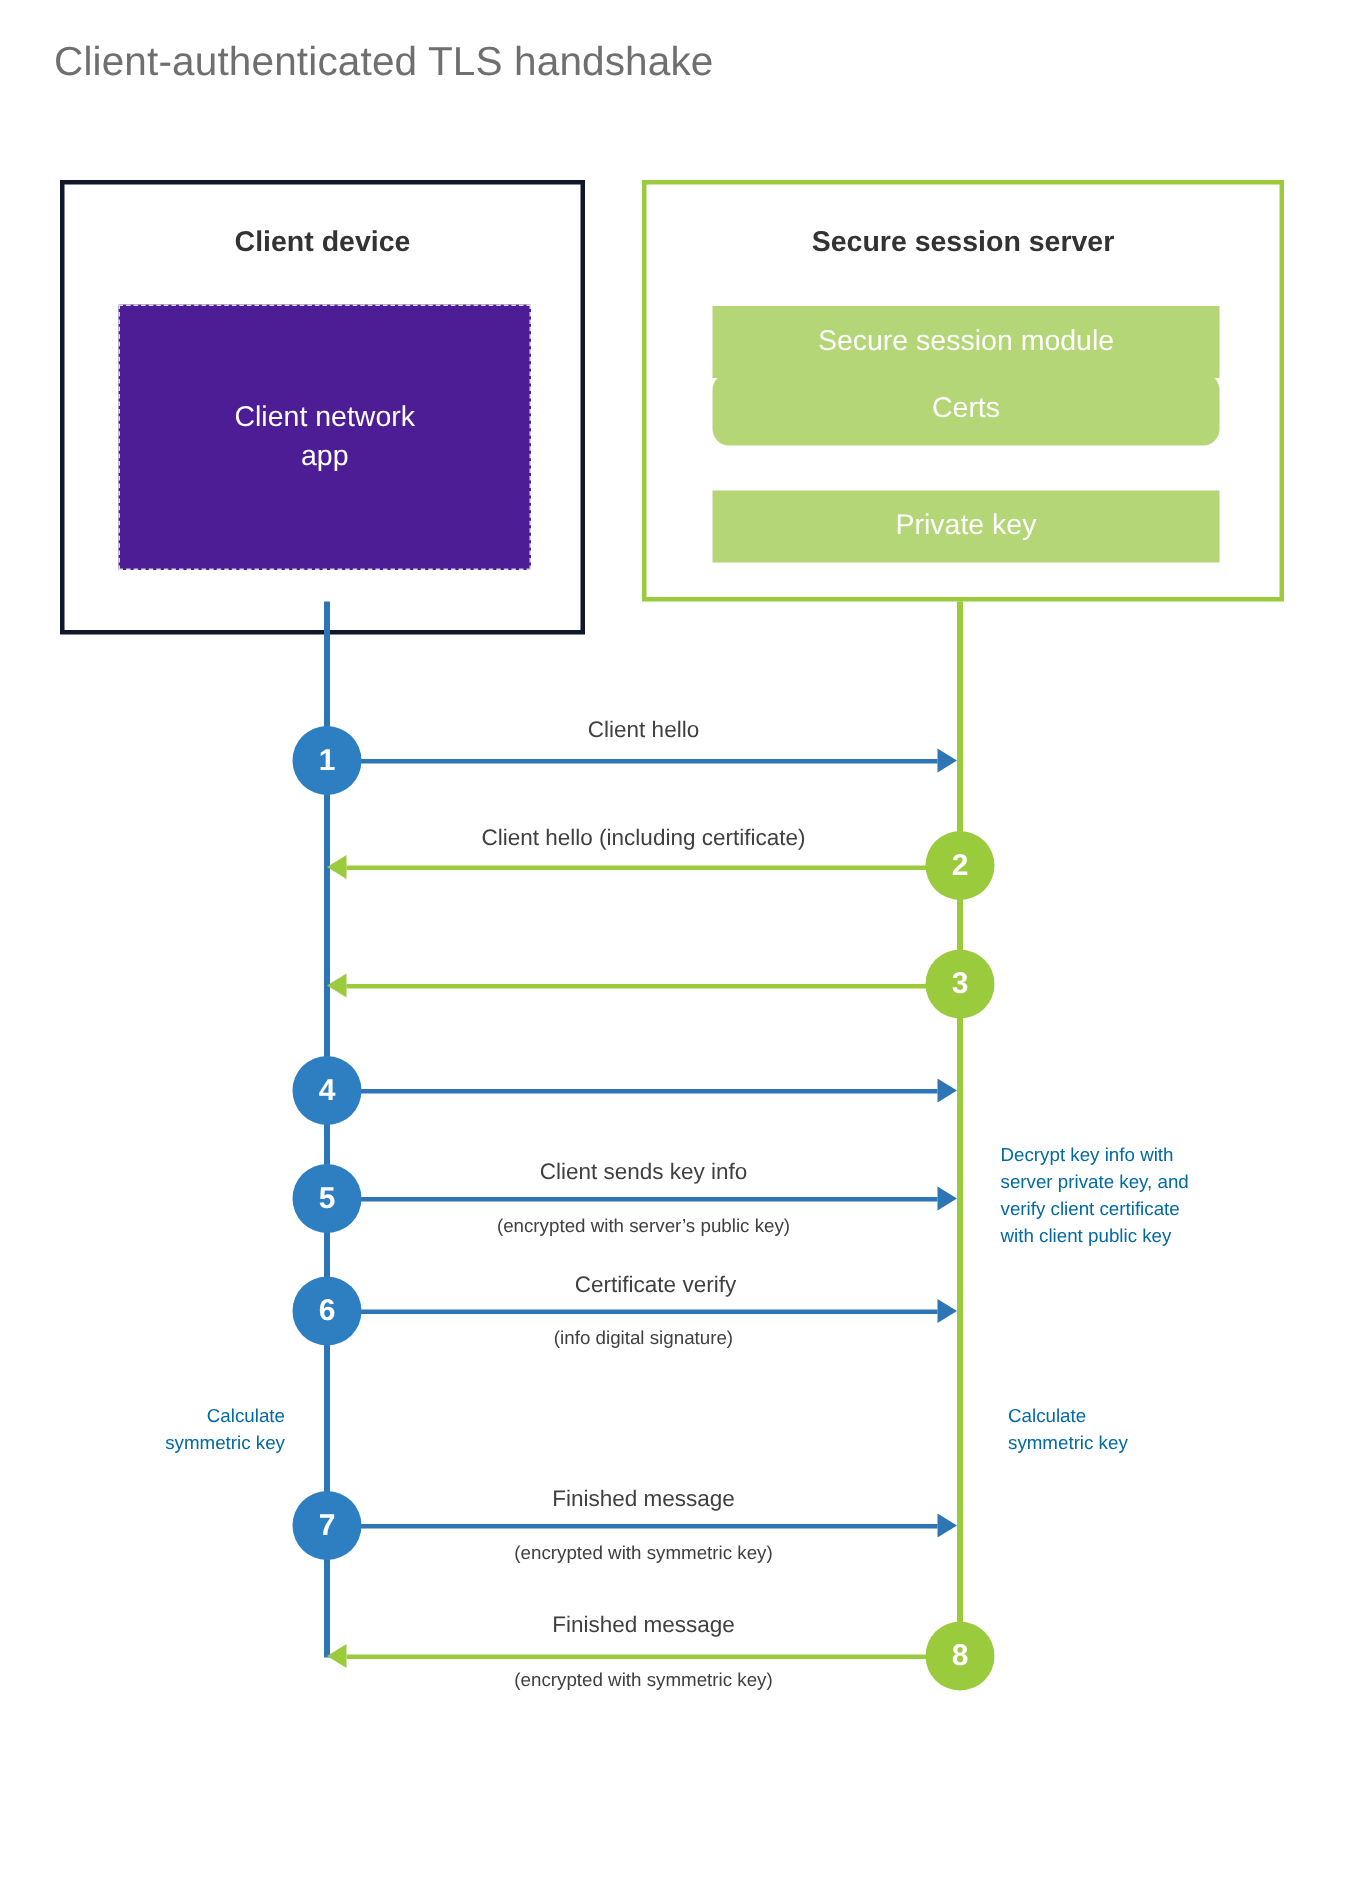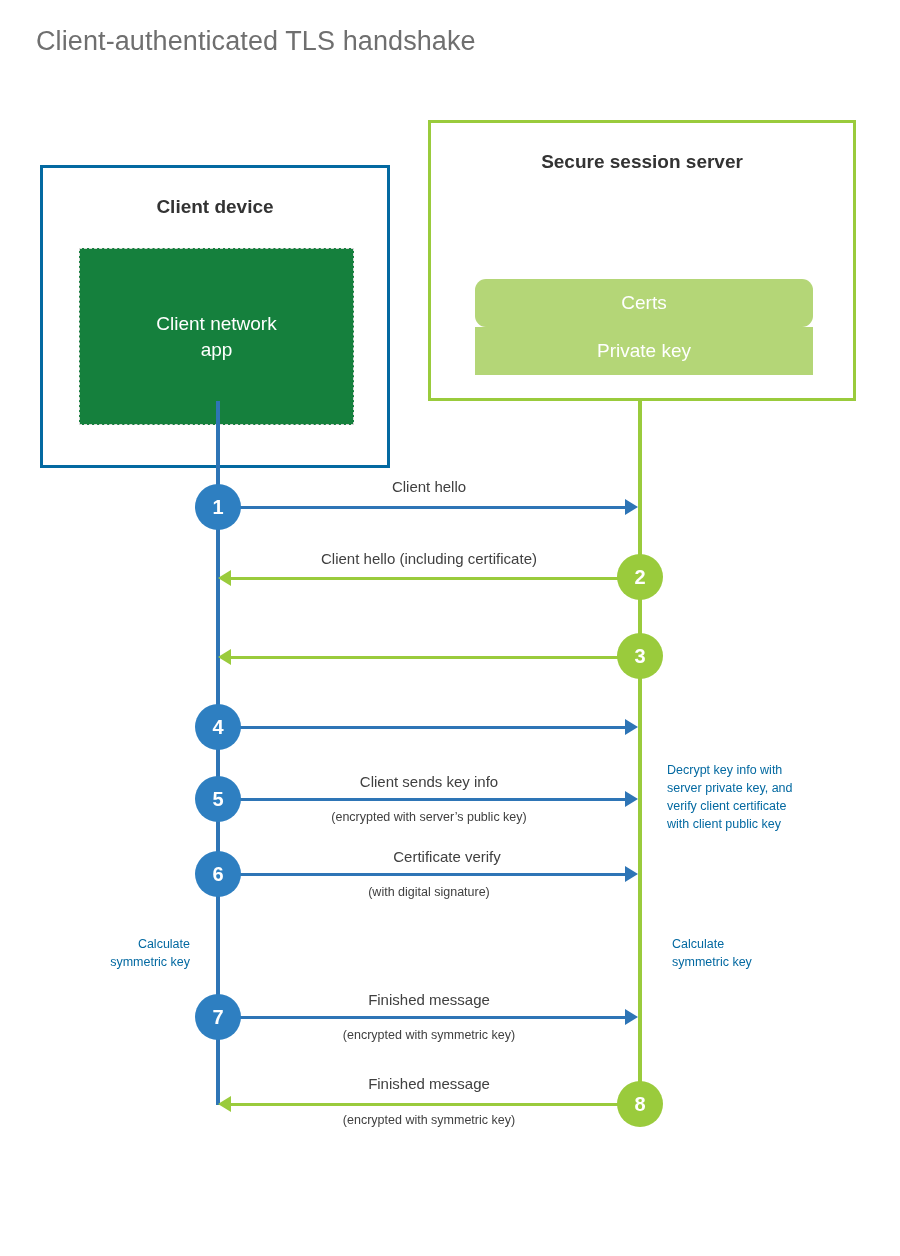--- a/index.html
+++ b/index.html
@@ -37,22 +37,21 @@
   .actor-box {
     position: absolute;
     background: #ffffff;
     box-sizing: border-box;
   }
   #client-box {
     left: 40px;
     top: 120px;
     width: 350px;
     height: 303px;
-    border: 3px solid #0369a1;
-    margin-top: 45px;
+    border: 3px solid #0f172a;
   }
   #server-box {
     left: 428px;
     top: 120px;
     width: 428px;
     height: 281px;
     border: 3px solid #9acb3c;
   }
   .actor-title {
     position: absolute;
@@ -63,21 +62,21 @@
     font-size: 19px;
     font-weight: bold;
     color: #333333;
   }
   #client-app-box {
     position: absolute;
     left: 36px;
     top: 80px;
     width: 275px;
     height: 177px;
-    background: #15803d;
+    background: #4c1d95;
     border: 1px dashed #d9d9d9;
     box-sizing: border-box;
     display: flex;
     align-items: center;
     justify-content: center;
     text-align: center;
     color: #ffffff;
     font-size: 19px;
     line-height: 1.35;
     white-space: pre-line;
@@ -88,21 +87,21 @@
     width: 338px;
     height: 48px;
     background: #b4d677;
     display: flex;
     align-items: center;
     justify-content: center;
     color: #ffffff;
     font-size: 19px;
   }
   #server-module-0 { top: 81px; }
-  #server-module-1 { top: 156px; border-radius: 11px; }
+  #server-module-1 { top: 126px; border-radius: 11px; }
   #server-module-2 { top: 204px; }
 
   
   .lifeline {
     position: absolute;
     width: 4px;
     top: 401px;
     height: 704px;
   }
   #client-lifeline {
@@ -188,20 +187,21 @@
   <div class="page-title">Client-authenticated TLS handshake</div>
 
   <div class="actor-box" id="client-box">
     <div class="actor-title">Client device</div>
     <div id="client-app-box">Client network
 app</div>
   </div>
 
   <div class="actor-box" id="server-box">
     <div class="actor-title">Secure session server</div>
+    <div class="server-module" id="server-module-0">Secure session module</div>
     <div class="server-module" id="server-module-1">Certs</div>
     <div class="server-module" id="server-module-2">Private key</div>
   </div>
 
   <div class="lifeline" id="client-lifeline"></div>
   <div class="lifeline" id="server-lifeline"></div>
 
   <div class="msg-label" style="left:218px; top:478px; width:422px;">Client hello</div>
   <div class="msg-line to-server" style="left:218px; top:506px; width:407px;"></div>
   <div class="msg-head to-server" style="left:625px; top:499px;"></div>
@@ -219,24 +219,24 @@
   <div class="msg-line to-server" style="left:218px; top:726px; width:407px;"></div>
   <div class="msg-head to-server" style="left:625px; top:719px;"></div>
   <div class="step-badge client-side" style="left:195px; top:704px;">4</div>
 
   <div class="msg-label" style="left:218px; top:773px; width:422px;">Client sends key info</div>
   <div class="msg-line to-server" style="left:218px; top:798px; width:407px;"></div>
   <div class="msg-head to-server" style="left:625px; top:791px;"></div>
   <div class="msg-sublabel" style="left:218px; top:810px; width:422px;">(encrypted with server’s public key)</div>
   <div class="step-badge client-side" style="left:195px; top:776px;">5</div>
 
-  <div class="msg-label" style="left:236px; top:848px; width:422px;">Certificate verify</div>
+  <div class="msg-label" style="left:226px; top:848px; width:422px;">Certificate verify</div>
   <div class="msg-line to-server" style="left:218px; top:873px; width:407px;"></div>
   <div class="msg-head to-server" style="left:625px; top:866px;"></div>
-  <div class="msg-sublabel" style="left:218px; top:885px; width:422px;">(with digital signature)</div>
+  <div class="msg-sublabel" style="left:218px; top:885px; width:422px;">(info digital signature)</div>
   <div class="step-badge client-side" style="left:195px; top:851px;">6</div>
 
   <div class="side-note" id="note-decrypt">Decrypt key info with
 server private key, and
 verify client certificate
 with client public key</div>
   <div class="side-note" id="note-calc-client">Calculate
 symmetric key</div>
   <div class="side-note" id="note-calc-server">Calculate
 symmetric key</div>

